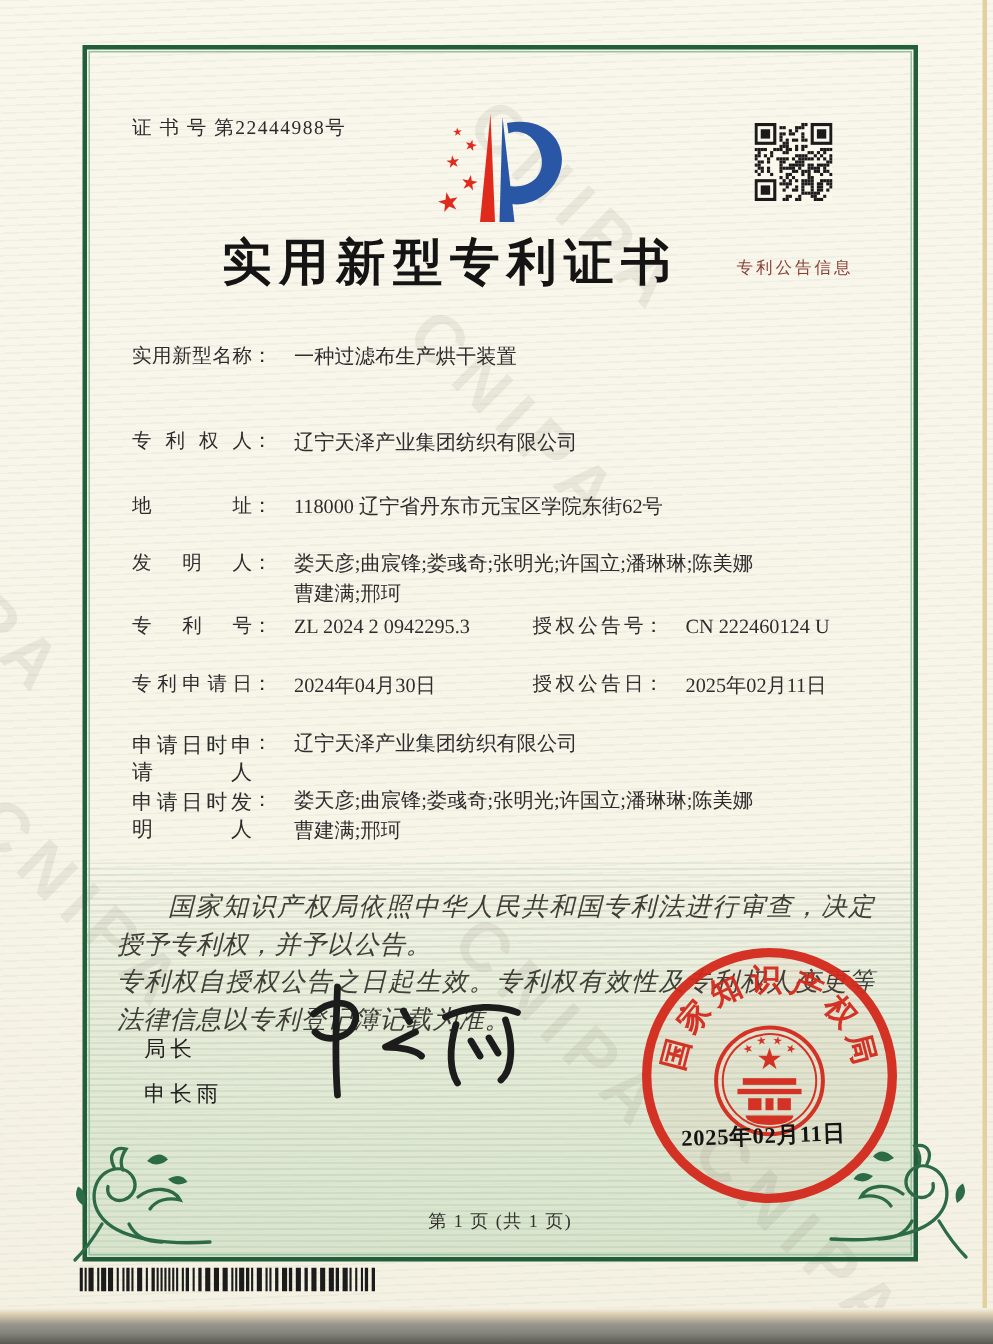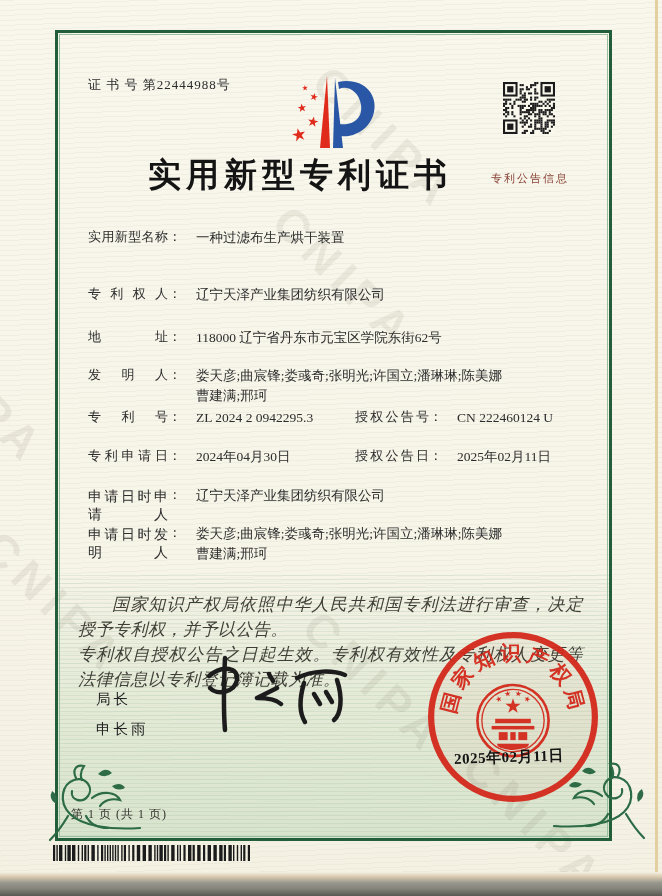--- a/index.html
+++ b/index.html
@@ -47,22 +47,22 @@
     position:absolute; left:78px; top:592px; width:505px;
     font-size:17px; line-height:25px; letter-spacing:0.5px; color:#3f3f37;
     text-align:justify; text-indent:2em; white-space:pre-line; font-style:italic;
   }
   .signer{ position:absolute; left:96px; font-family:"Liberation Sans",sans-serif;
     font-size:14.5px; letter-spacing:3px; color:#222;}
   .sig-svg{ position:absolute; left:185px; top:648px; width:185px; height:100px; z-index:4;}
   .seal-svg{ position:absolute; left:424px; top:628px; width:178px; height:178px; z-index:5; opacity:0.95;}
   .seal-date{ position:absolute; left:446px; top:748px; width:126px; z-index:6; text-align:center;
     font-size:15px; font-weight:bold; color:#141414; transform:rotate(-2deg); letter-spacing:0.5px;}
-  .footer{ position:absolute; left:55px; top:806px; width:557px; 
-    font-size:12px; color:#33332e; letter-spacing:1px;margin-left:16px;}
+  .footer{ position:absolute; left:55px; top:806px; width:557px; text-align:center;
+    font-size:12px; color:#33332e; letter-spacing:1px;}
   .flourish{ position:absolute; width:96px; height:80px; z-index:3;}
   .flourish.fl-left{ left:46px; top:764px;}
   .flourish.fl-right{ left:552px; top:762px; transform:scaleX(-1);}
   .barcode{ position:absolute; left:53px; top:845px; width:200px; height:16px;}
   .edge-right{ position:absolute; right:4px; top:0; width:3px; height:874px; background:#e3cf9f;}
   .scan-bottom{ position:absolute; left:0; bottom:0; width:662px; height:24px;
     background:linear-gradient(180deg,#f4f1e3 0%, #d8c9ad 20%, #98978e 45%, #85847b 70%, #5a5951 100%);}
 </style>
 </head>
 <body>

